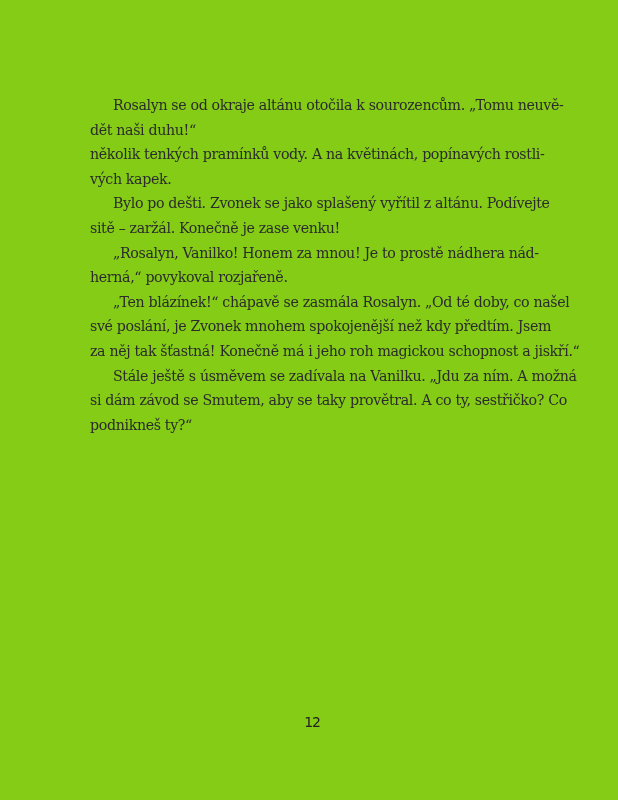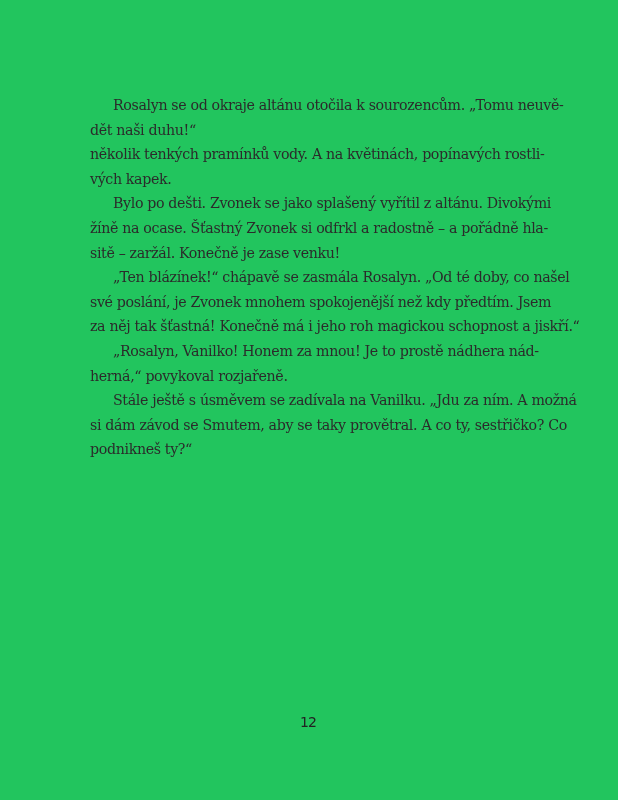--- a/index.html
+++ b/index.html
@@ -1,30 +1,30 @@
 <!DOCTYPE html>
 <html><head>
 <meta charset="utf-8">
 <style>
   html, body { margin: 0; padding: 0; background: #ffffff; }
   body { width: 618px; height: 800px; position: relative; overflow: hidden; }
   .page {
-    position: absolute; left: 0; top: 0; width: 618px; height: 800px; background: #22c55e;
+    position: absolute; left: 0; top: 0; width: 618px; height: 800px; background: #84cc16;
   }
   .text-block {
     position: absolute; left: 90px; top: 93px; width: 442px;
     font-family: "DejaVu Serif", "Liberation Serif", serif;
     font-size: 14.2px; line-height: 24.6px; color: #2b2b2b;
     letter-spacing: -0.35px;
   }
   .line { display: block; white-space: nowrap; text-align: justify; text-align-last: justify; height: 24.6px; }
   .line.last { text-align-last: left; }
   .line.indent { padding-left: 23px; }
   .page-number {
-    position: absolute; left: 300px; top: 714px; width: 20px; text-align: left;
+    position: absolute; left: 300px; top: 714px; width: 20px; text-align: right;
     font-family: "DejaVu Sans", sans-serif; font-size: 14px; color: #222;
     letter-spacing: -1px;
   }
 </style>
 </head>
 <body>
 
 <div class="page">
   <div class="text-block">
 
@@ -32,34 +32,33 @@
       <span class="line indent">Rosalyn se od okraje altánu otočila k sourozencům. „Tomu neuvě-</span>
       <span class="line last">dět naši duhu!“</span>
     </div>
 
     <div>
       <span class="line">několik tenkých pramínků vody. A na květinách, popínavých rostli-</span>
       <span class="line last">vých kapek.</span>
     </div>
 
     <div>
-      <span class="line indent">Bylo po dešti. Zvonek se jako splašený vyřítil z altánu. Divokými</span>
-      <span class="line">žíně na ocase. Šťastný Zvonek si odfrkl a radostně – a pořádně hla-</span>
+      <span class="line indent">Bylo po dešti. Zvonek se jako splašený vyřítil z altánu. Podívejte</span>
       <span class="line last">sitě – zaržál. Konečně je zase venku!</span>
+    </div>
+
+    <div>
+      <span class="line indent">„Rosalyn, Vanilko! Honem za mnou! Je to prostě nádhera nád-</span>
+      <span class="line last">herná,“ povykoval rozjařeně.</span>
     </div>
 
     <div>
       <span class="line indent">„Ten blázínek!“ chápavě se zasmála Rosalyn. „Od té doby, co našel</span>
       <span class="line">své poslání, je Zvonek mnohem spokojenější než kdy předtím. Jsem</span>
       <span class="line last">za něj tak šťastná! Konečně má i jeho roh magickou schopnost a jiskří.“</span>
-    </div>
-
-    <div>
-      <span class="line indent">„Rosalyn, Vanilko! Honem za mnou! Je to prostě nádhera nád-</span>
-      <span class="line last">herná,“ povykoval rozjařeně.</span>
     </div>
 
     <div>
       <span class="line indent">Stále ještě s úsměvem se zadívala na Vanilku. „Jdu za ním. A možná</span>
       <span class="line">si dám závod se Smutem, aby se taky provětral. A co ty, sestřičko? Co</span>
       <span class="line last">podnikneš ty?“</span>
     </div>
 
   </div>
 

